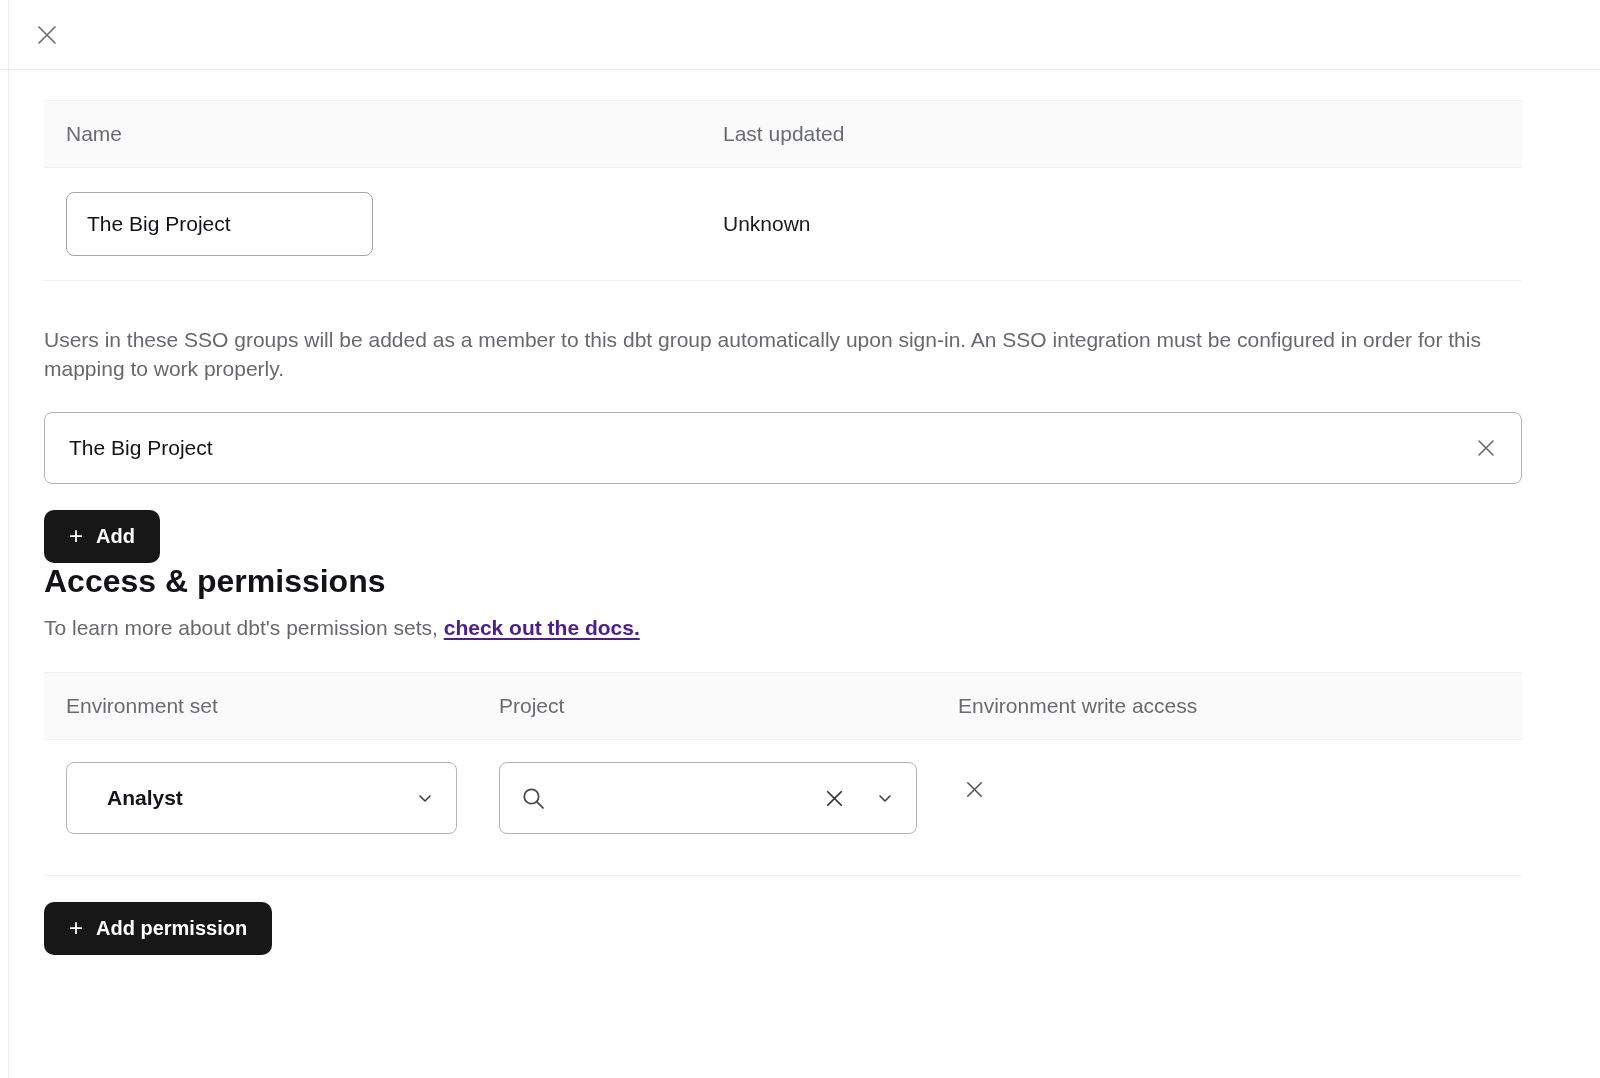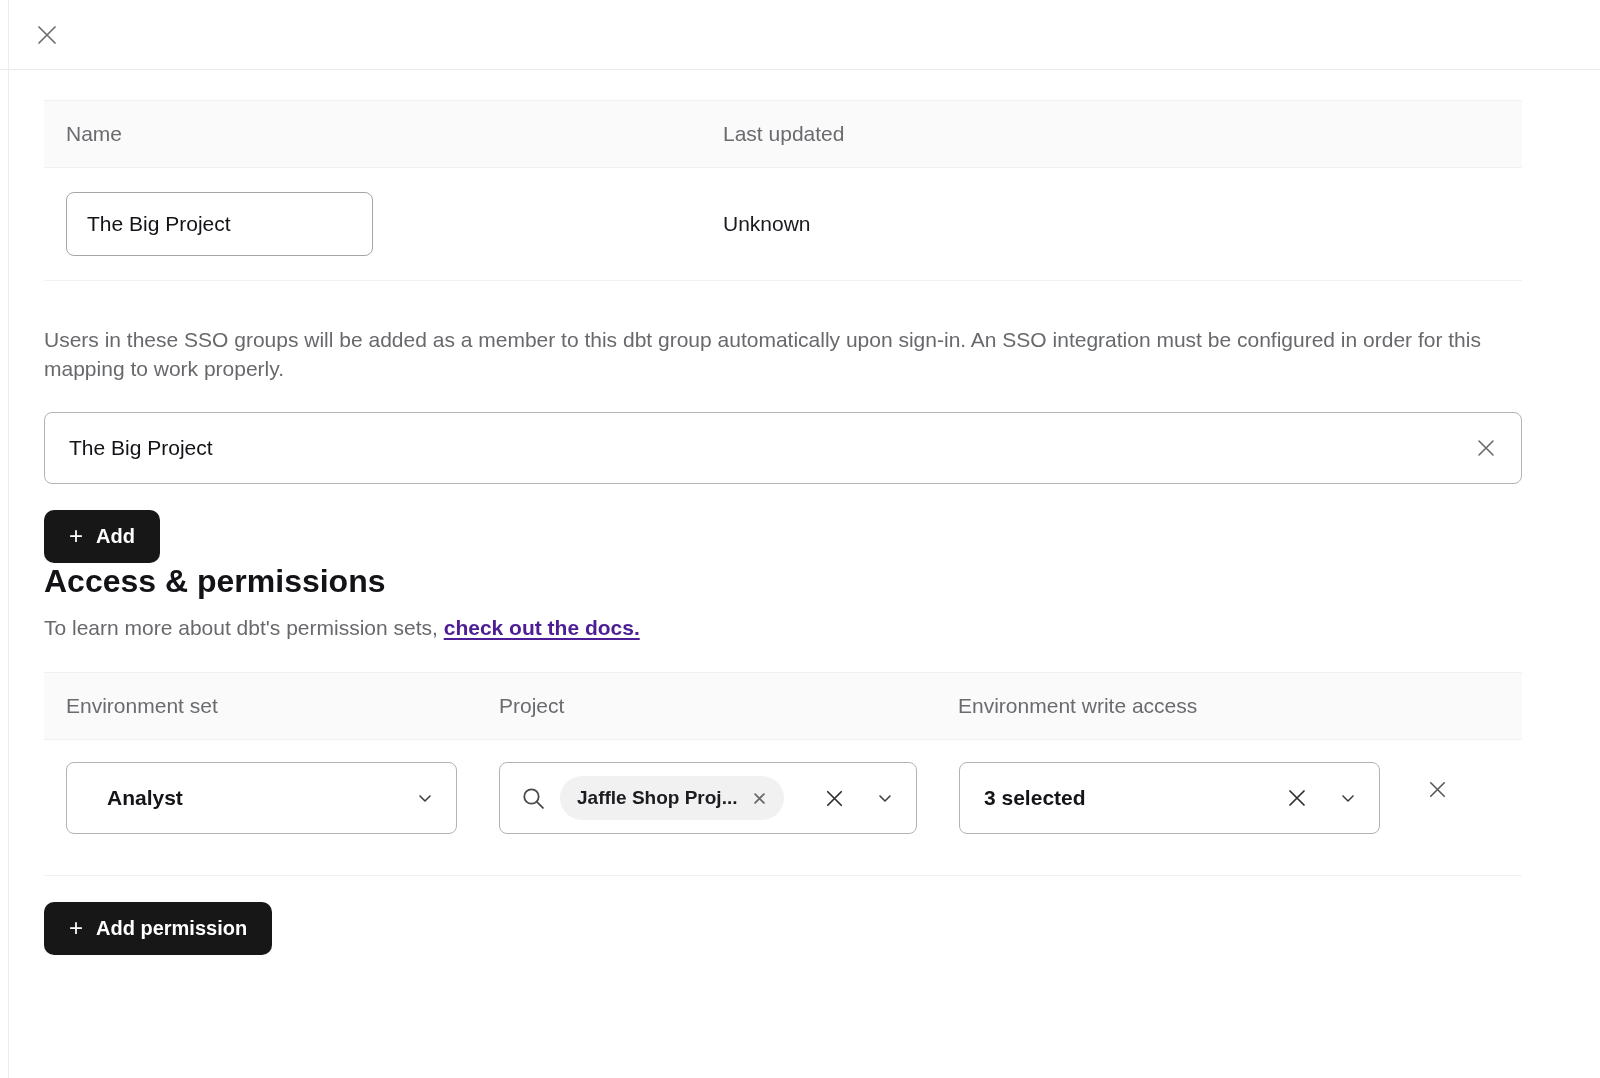--- a/index.html
+++ b/index.html
@@ -156,47 +156,30 @@
               <path d="M6 9.5 L12 15.5 L18 9.5" stroke="#3c3c3c" stroke-width="1.8" fill="none" stroke-linecap="round" stroke-linejoin="round"></path>
             </svg>
           </span>
         </div>
 
         <div class="selectbox sel-project">
           <svg width="27" height="27" viewBox="0 0 24 24">
             <circle cx="10.2" cy="10.2" r="6.4" stroke="#4a4a4a" stroke-width="1.6" fill="none"></circle>
             <path d="M15 15 L20.4 20.4" stroke="#4a4a4a" stroke-width="1.6" stroke-linecap="round"></path>
           </svg>
-          <span class="chip">
-            <span class="chip-label">Jaffle Shop Proj...</span>
-            <svg width="15" height="15" viewBox="0 0 24 24" style="cursor:pointer;">
-              <path d="M5 5 L19 19 M19 5 L5 19" stroke="#6a6a6a" stroke-width="3" fill="none" stroke-linecap="round"></path>
-            </svg>
-          </span>
           <span class="select-controls">
             <svg width="27" height="27" viewBox="0 0 24 24" style="cursor:pointer;">
               <path d="M6 6 L18 18 M18 6 L6 18" stroke="#2e2e2e" stroke-width="1.5" fill="none" stroke-linecap="round"></path>
             </svg>
             <svg width="20" height="20" viewBox="0 0 24 24">
               <path d="M6 9.5 L12 15.5 L18 9.5" stroke="#3c3c3c" stroke-width="1.8" fill="none" stroke-linecap="round" stroke-linejoin="round"></path>
             </svg>
           </span>
         </div>
 
-        <div class="selectbox sel-env">
-          <span class="sel-label">3 selected</span>
-          <span class="select-controls">
-            <svg width="28" height="28" viewBox="0 0 24 24" style="cursor:pointer;">
-              <path d="M6 6 L18 18 M18 6 L6 18" stroke="#2e2e2e" stroke-width="1.5" fill="none" stroke-linecap="round"></path>
-            </svg>
-            <svg width="20" height="20" viewBox="0 0 24 24">
-              <path d="M6 9.5 L12 15.5 L18 9.5" stroke="#3c3c3c" stroke-width="1.8" fill="none" stroke-linecap="round" stroke-linejoin="round"></path>
-            </svg>
-          </span>
-        </div>
 
         <button class="icon-btn row-delete" aria-label="Remove permission row">
           <svg width="27" height="27" viewBox="0 0 24 24">
             <path d="M6 6 L18 18 M18 6 L6 18" stroke="#555" stroke-width="1.4" fill="none" stroke-linecap="round"></path>
           </svg>
         </button>
 
       </div>
     </div>
 

